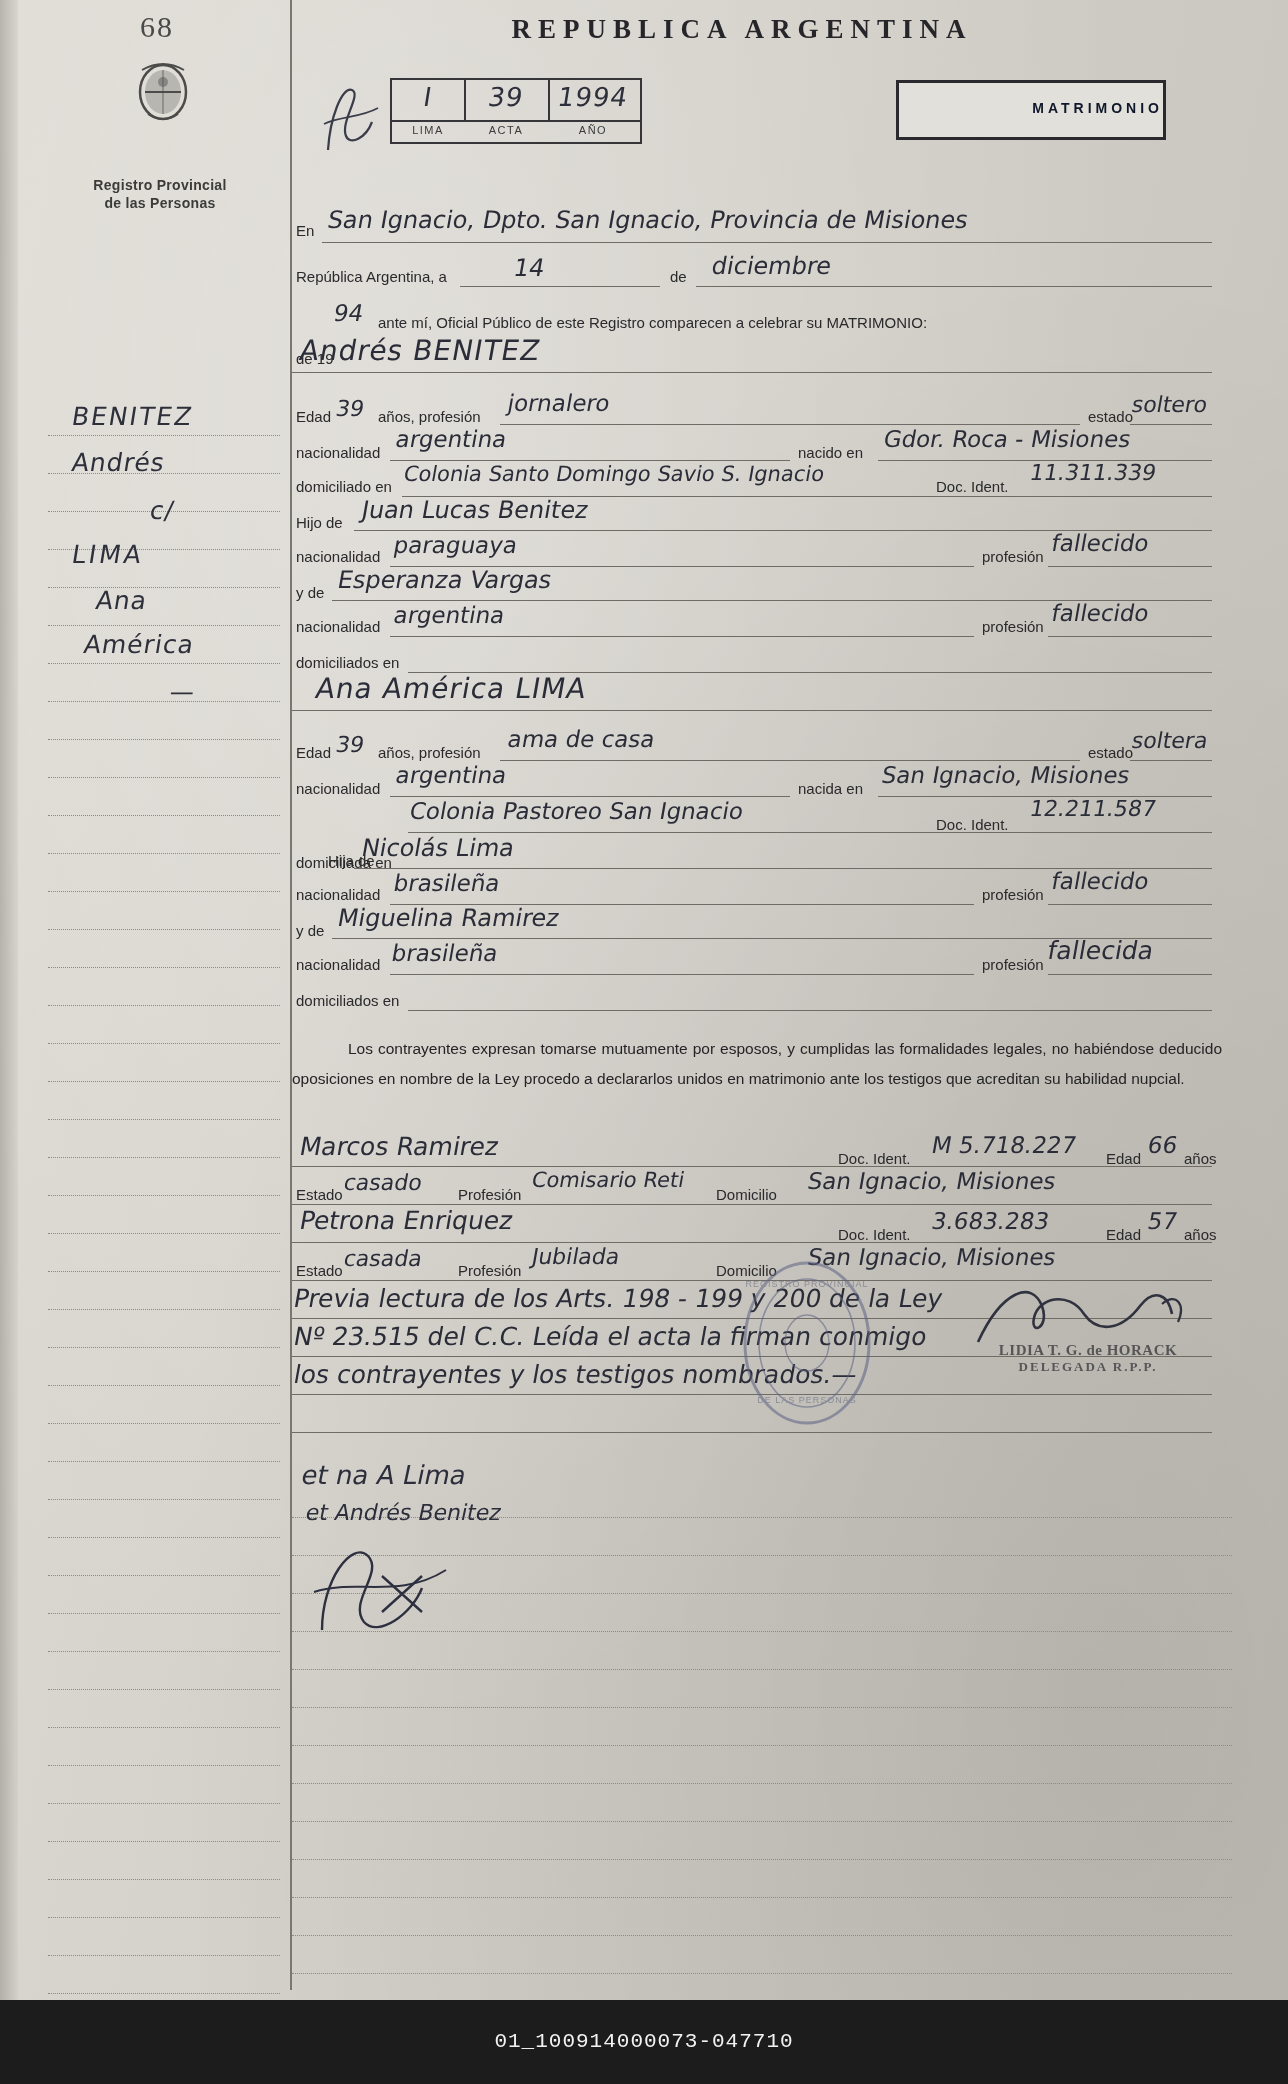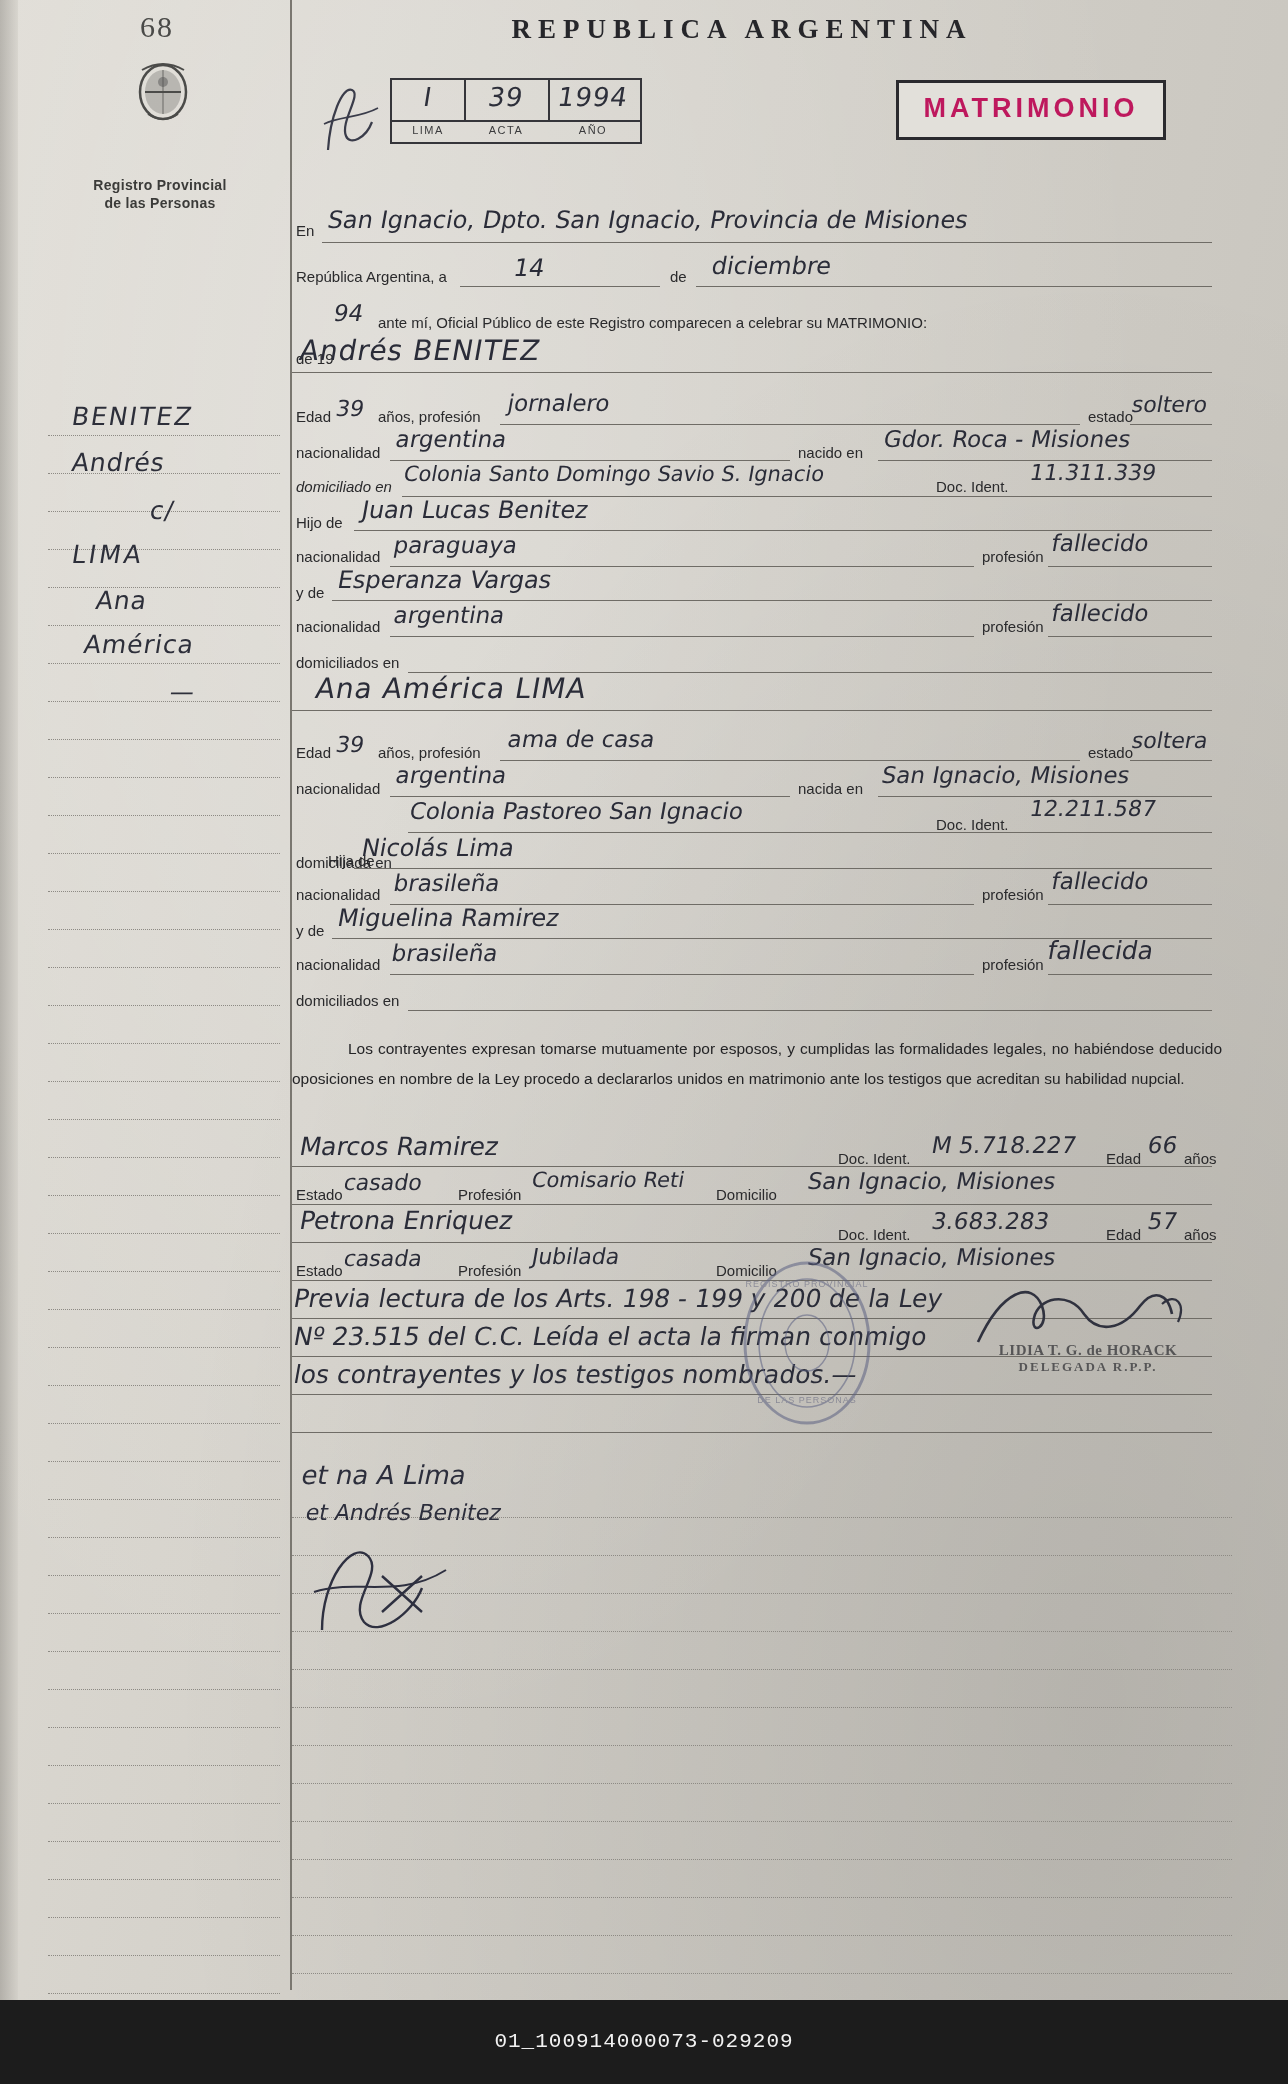--- a/index.html
+++ b/index.html
@@ -87,22 +87,22 @@
     position:absolute;top:44px;font-size:11px;letter-spacing:1.5px;color:#3a3a3c;text-align:center;
   }
   .tomo-val{
     position:absolute;top:2px;width:100%;text-align:center;font-size:26px;
   }
   .matri{
     position:absolute;left:604px;top:80px;width:264px;height:54px;
     border:3px solid #2a2a2e;background:#e2e0da;
   }
   .matri span{
-    display:block;text-align:center;line-height:50px;font-size:27px;
-    letter-spacing:4px;font-weight:bold;color:#be185d;
+    display:block;text-align:right;line-height:50px;font-size:14px;
+    letter-spacing:4px;font-weight:bold;color:#0f172a;
   }
   .scribble{
     position:absolute;left:28px;top:78px;width:70px;height:80px;
   }
   
   .row{position:absolute;font-size:15px;color:#2a2a2c;}
   .rule{
     position:absolute;height:0;border-bottom:1.5px solid #6f6c66;
   }
   .hwline{
@@ -290,21 +290,21 @@
     <div class="rule" style="left:838px;top:424px;width:82px;"></div>
     <div class="hwline" style="left:840px;top:392px;font-size:22px;">soltero</div>
 
     <div class="row" style="left:4px;top:444px;">nacionalidad</div>
     <div class="rule" style="left:98px;top:460px;width:400px;"></div>
     <div class="hwline" style="left:104px;top:426px;font-size:23px;">argentina</div>
     <div class="row" style="left:506px;top:444px;">nacido en</div>
     <div class="rule" style="left:586px;top:460px;width:334px;"></div>
     <div class="hwline" style="left:592px;top:426px;font-size:23px;">Gdor. Roca - Misiones</div>
 
-    <div class="row" style="left:4px;top:478px;font-style:italic;">domiciliado en</div>
+    <div class="row" style="left:4px;top:478px;">domiciliado en</div>
     <div class="rule" style="left:110px;top:496px;width:810px;"></div>
     <div class="hwline" style="left:112px;top:462px;font-size:21px;">Colonia Santo Domingo Savio S. Ignacio</div>
     <div class="row" style="left:644px;top:478px;">Doc. Ident.</div>
     <div class="hwline" style="left:738px;top:460px;font-size:22px;">11.311.339</div>
 
     <div class="row" style="left:4px;top:514px;">Hijo de</div>
     <div class="rule" style="left:62px;top:530px;width:858px;"></div>
     <div class="hwline" style="left:70px;top:496px;font-size:24px;">Juan Lucas Benitez</div>
 
     <div class="row" style="left:4px;top:548px;">nacionalidad</div>
@@ -467,15 +467,15 @@
       </svg>
     </div>
     <div class="delegada">
       <div>LIDIA T. G. de HORACK</div>
       <div class="l2">DELEGADA R.P.P.</div>
     </div>
 
   </div>
 
   <div class="footer">
-    <span>01_100914000073-029209</span>
+    <span>01_100914000073-047710</span>
   </div>
 </div>
 
 </body></html>

